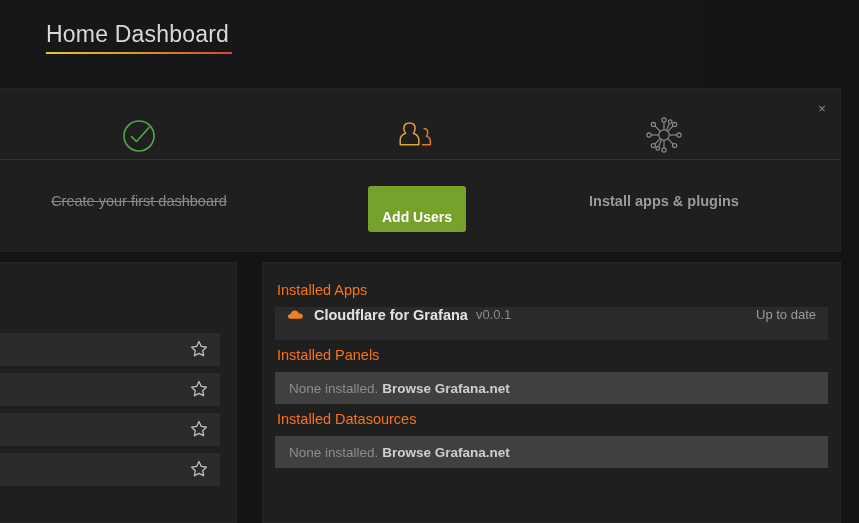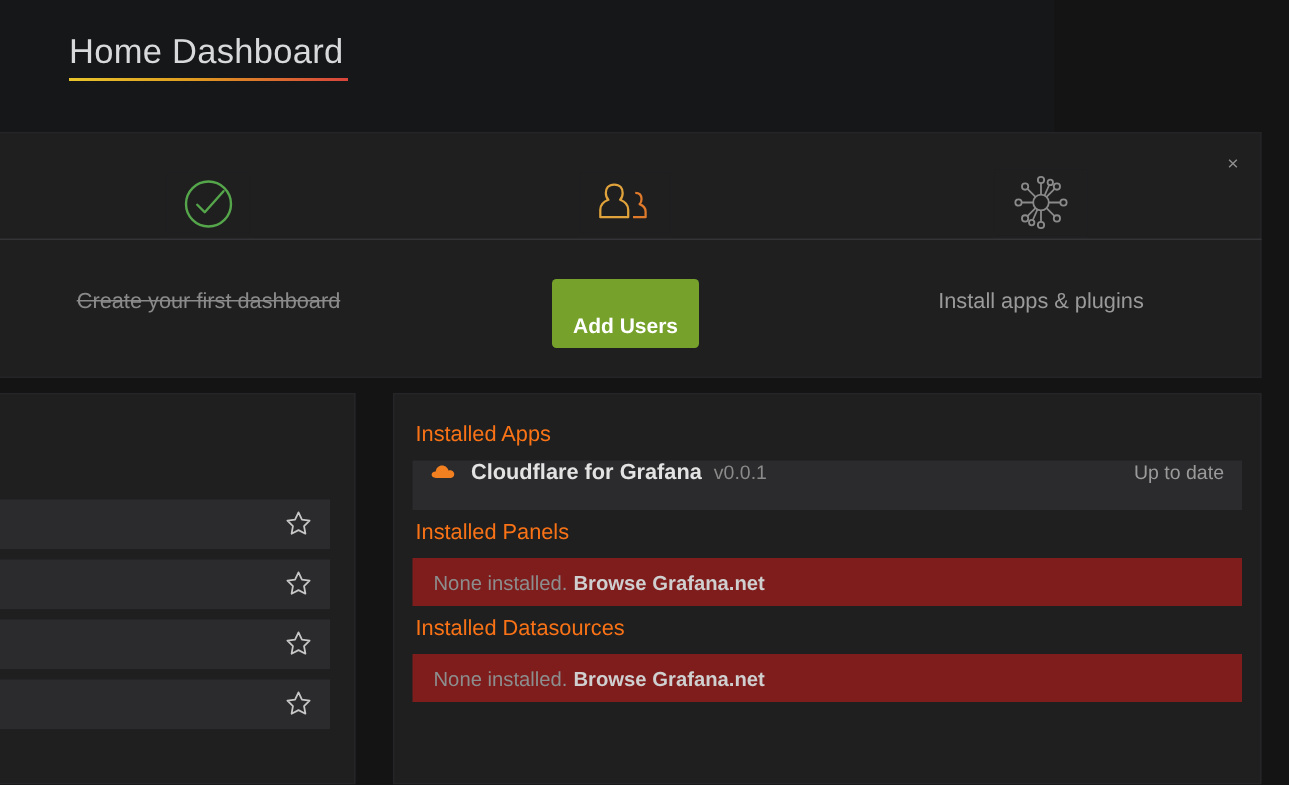--- a/index.html
+++ b/index.html
@@ -85,21 +85,21 @@
     background: #343436;
   }
   .gs-step {
     position: absolute;
     top: 18px;
     width: 200px;
     text-align: center;
   }
   .gs-step-1 { left: 39px; }
   .gs-step-2 { left: 317px; }
-  .gs-step-3 { left: 594px; }
+  .gs-step-3 { left: 564px; font-weight: bold; }
 
   .gs-icon {
     height: 56px;
     display: flex;
     align-items: center;
     justify-content: center;
     position: relative;
     z-index: 2;
   }
   .gs-icon svg { display: block; }
@@ -206,21 +206,21 @@
     font-size: 13px;
     color: #8a8a8a;
     margin-left: 8px;
   }
   .plugin-status {
     margin-left: auto;
     font-size: 13px;
     color: #9a9a9a;
   }
   .empty-row {
-    background: #7f1d1d;
+    background: #404040;
     height: 32px;
     display: flex;
     align-items: center;
     padding: 0 14px;
     box-sizing: border-box;
     font-size: 13.5px;
     color: #8d8d8d;
   }
   .empty-row .link {
     color: #cfcfcf;

